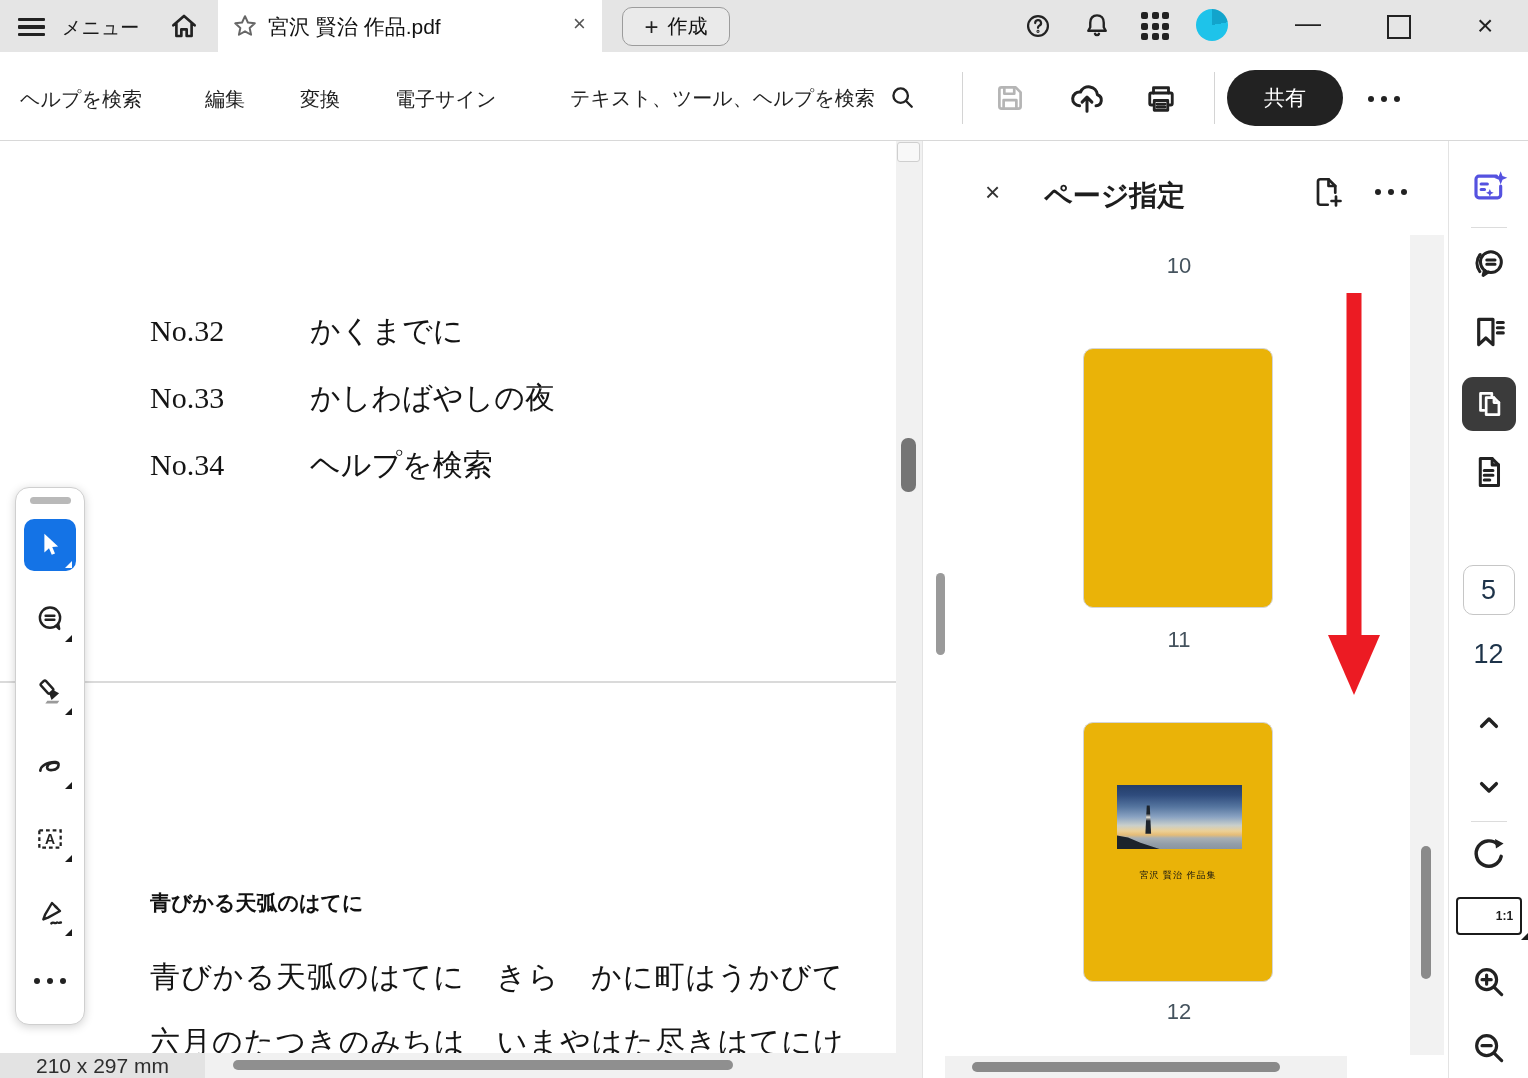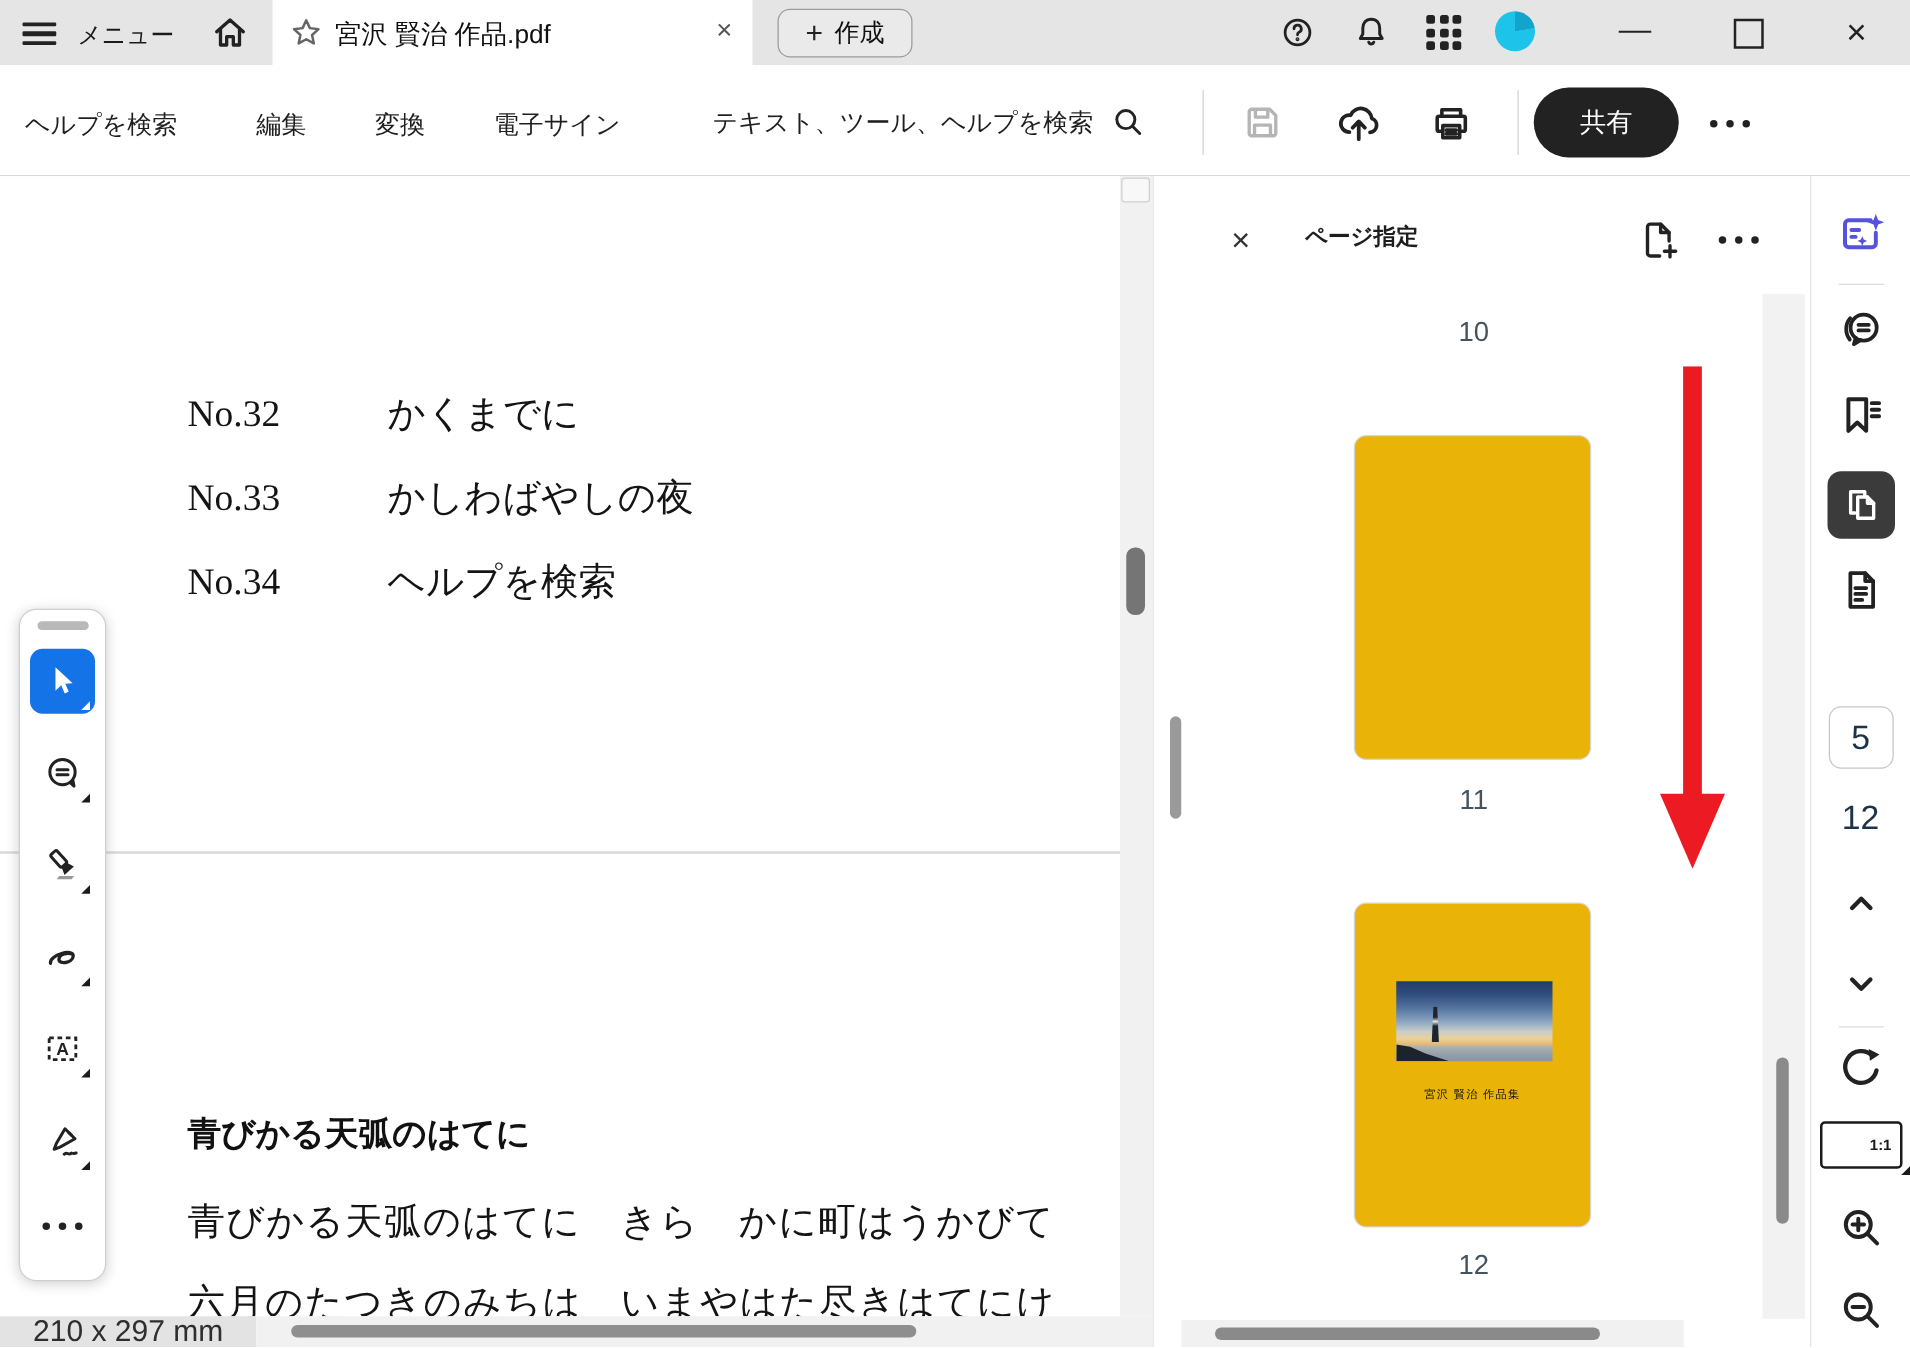--- a/index.html
+++ b/index.html
@@ -32,47 +32,47 @@
       font-size:21px;display:flex;align-items:center;justify-content:center;}
   .dots3{display:flex;gap:7px;}
   .dots3 i{width:6px;height:6px;border-radius:50%;background:#222;}
 
   
   .doc-area{left:0;top:141px;width:896px;height:912px;background:#fff;overflow:hidden;}
   .serif{font-family:"Liberation Serif","DejaVu Serif",serif;}
   .toc-row{font-size:30px;color:#141414;white-space:nowrap;}
   .toc-no{display:inline-block;width:160px;}
   .doc-sep{left:0;top:540px;width:896px;height:2px;background:#dadada;}
-  .doc-heading{font-size:27px;font-weight:bold;color:#111;white-space:nowrap;}
+  .doc-heading{font-size:21px;font-weight:bold;color:#111;white-space:nowrap;}
   .doc-line{font-size:30px;color:#141414;white-space:nowrap;letter-spacing:1px;}
 
   
   .vscroll-doc{left:896px;top:141px;width:26px;height:912px;background:#f1f1f1;}
   .vscroll-doc .topbox{position:absolute;left:1px;top:1px;width:21px;height:18px;background:#f8f8f8;border:1px solid #cfcfcf;border-radius:3px;}
   .vscroll-doc .thumb{position:absolute;left:5px;top:297px;width:15px;height:54px;background:#757575;border-radius:7px;}
 
   
   .status-chip{left:0;top:1053px;width:205px;height:25px;background:#e3e3e3;display:flex;align-items:center;justify-content:center;
-      font-size:24px;color:#2e2e2e;}
+      font-size:21px;color:#2e2e2e;}
   .hscroll-doc{left:205px;top:1053px;width:717px;height:25px;background:#f1f1f1;}
   .hscroll-doc .thumb{position:absolute;left:28px;top:7px;width:500px;height:10px;background:#8f8f8f;border-radius:5px;}
 
   
   .quicktools{left:15px;top:487px;width:70px;height:538px;background:#fff;border:1px solid #cfcfcf;border-radius:14px;
       box-shadow:0 2px 10px rgba(0,0,0,.18);box-sizing:border-box;z-index:5;}
   .qt-handle{position:absolute;left:14px;top:9px;width:41px;height:7px;background:#b9b9b9;border-radius:4px;}
   .qt-btn{position:absolute;left:8px;width:52px;height:52px;border-radius:10px;display:flex;align-items:center;justify-content:center;}
   .qt-btn.active{background:#1473E6;}
   .qt-btn .corner{position:absolute;right:4px;bottom:3px;width:0;height:0;border-left:7px solid transparent;border-bottom:7px solid #1b1b1b;}
   .qt-btn.active .corner{border-bottom-color:#fff;}
   .qt-dots{position:absolute;left:8px;top:478px;width:52px;height:30px;display:flex;align-items:center;justify-content:center;}
 
   
   .panel{left:922px;top:141px;width:526px;height:937px;background:#fff;border-left:1px solid #e3e3e3;box-sizing:border-box;}
-  .panel-title{font-size:18px;font-weight:600;color:#1d1d1d;white-space:nowrap;}
+  .panel-title{font-size:28px;font-weight:600;color:#1d1d1d;white-space:nowrap;}
   .panel-close{font-size:26px;color:#333;}
   .resize-handle{left:936px;top:573px;width:9px;height:82px;background:#9a9a9a;border-radius:5px;z-index:6;}
   .page-label{width:190px;text-align:center;font-size:22px;color:#45535e;}
   .page-thumb{width:190px;height:260px;background:#eab308;border:1.6px solid #d5d5d5;border-radius:10px;box-sizing:border-box;}
   .thumb-photo{position:absolute;left:33px;top:62px;width:125px;height:64px;overflow:hidden;
       background:linear-gradient(to bottom,#233d69 0%,#2f4c7d 16%,#55759f 34%,#8aa3c2 50%,#c9cfcb 63%,#ecd096 72%,#e5bc77 78%,#a9b0b4 83%,#939ea8 92%,#8a95a0 100%);}
   .thumb-photo .land{position:absolute;left:0;bottom:0;width:34%;height:30%;background:#1c232b;
       clip-path:polygon(0 100%,0 30%,26% 40%,55% 68%,100% 100%);}
   .thumb-photo .lighthouse{position:absolute;left:22%;bottom:24%;width:6%;height:44%;
       background:linear-gradient(to bottom,#1d242c 0%,#1d242c 30%,#e8e4da 42%,#1d242c 55%,#1d242c 100%);

